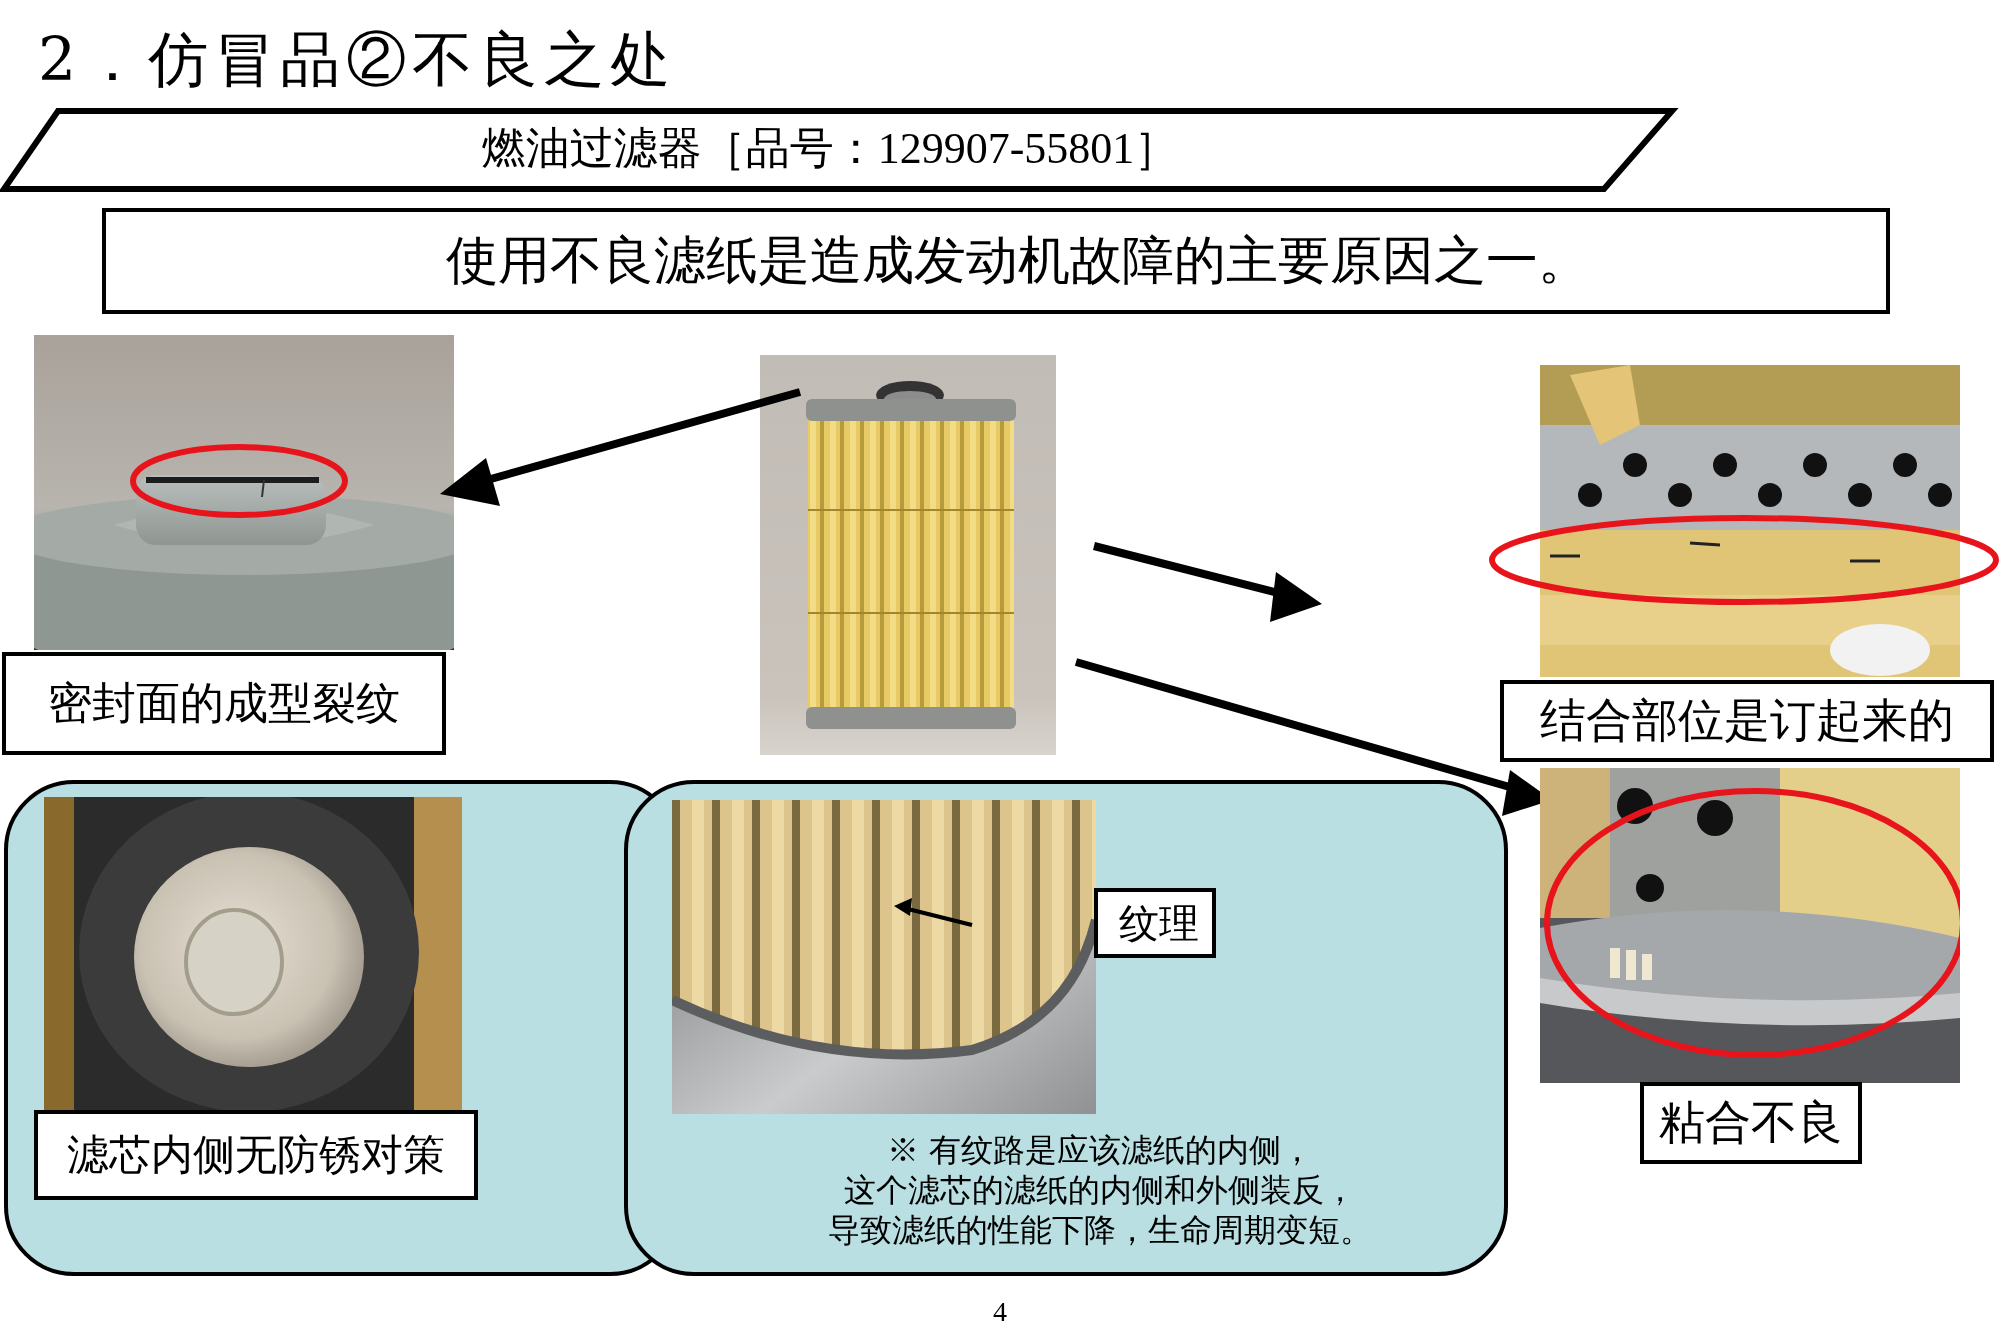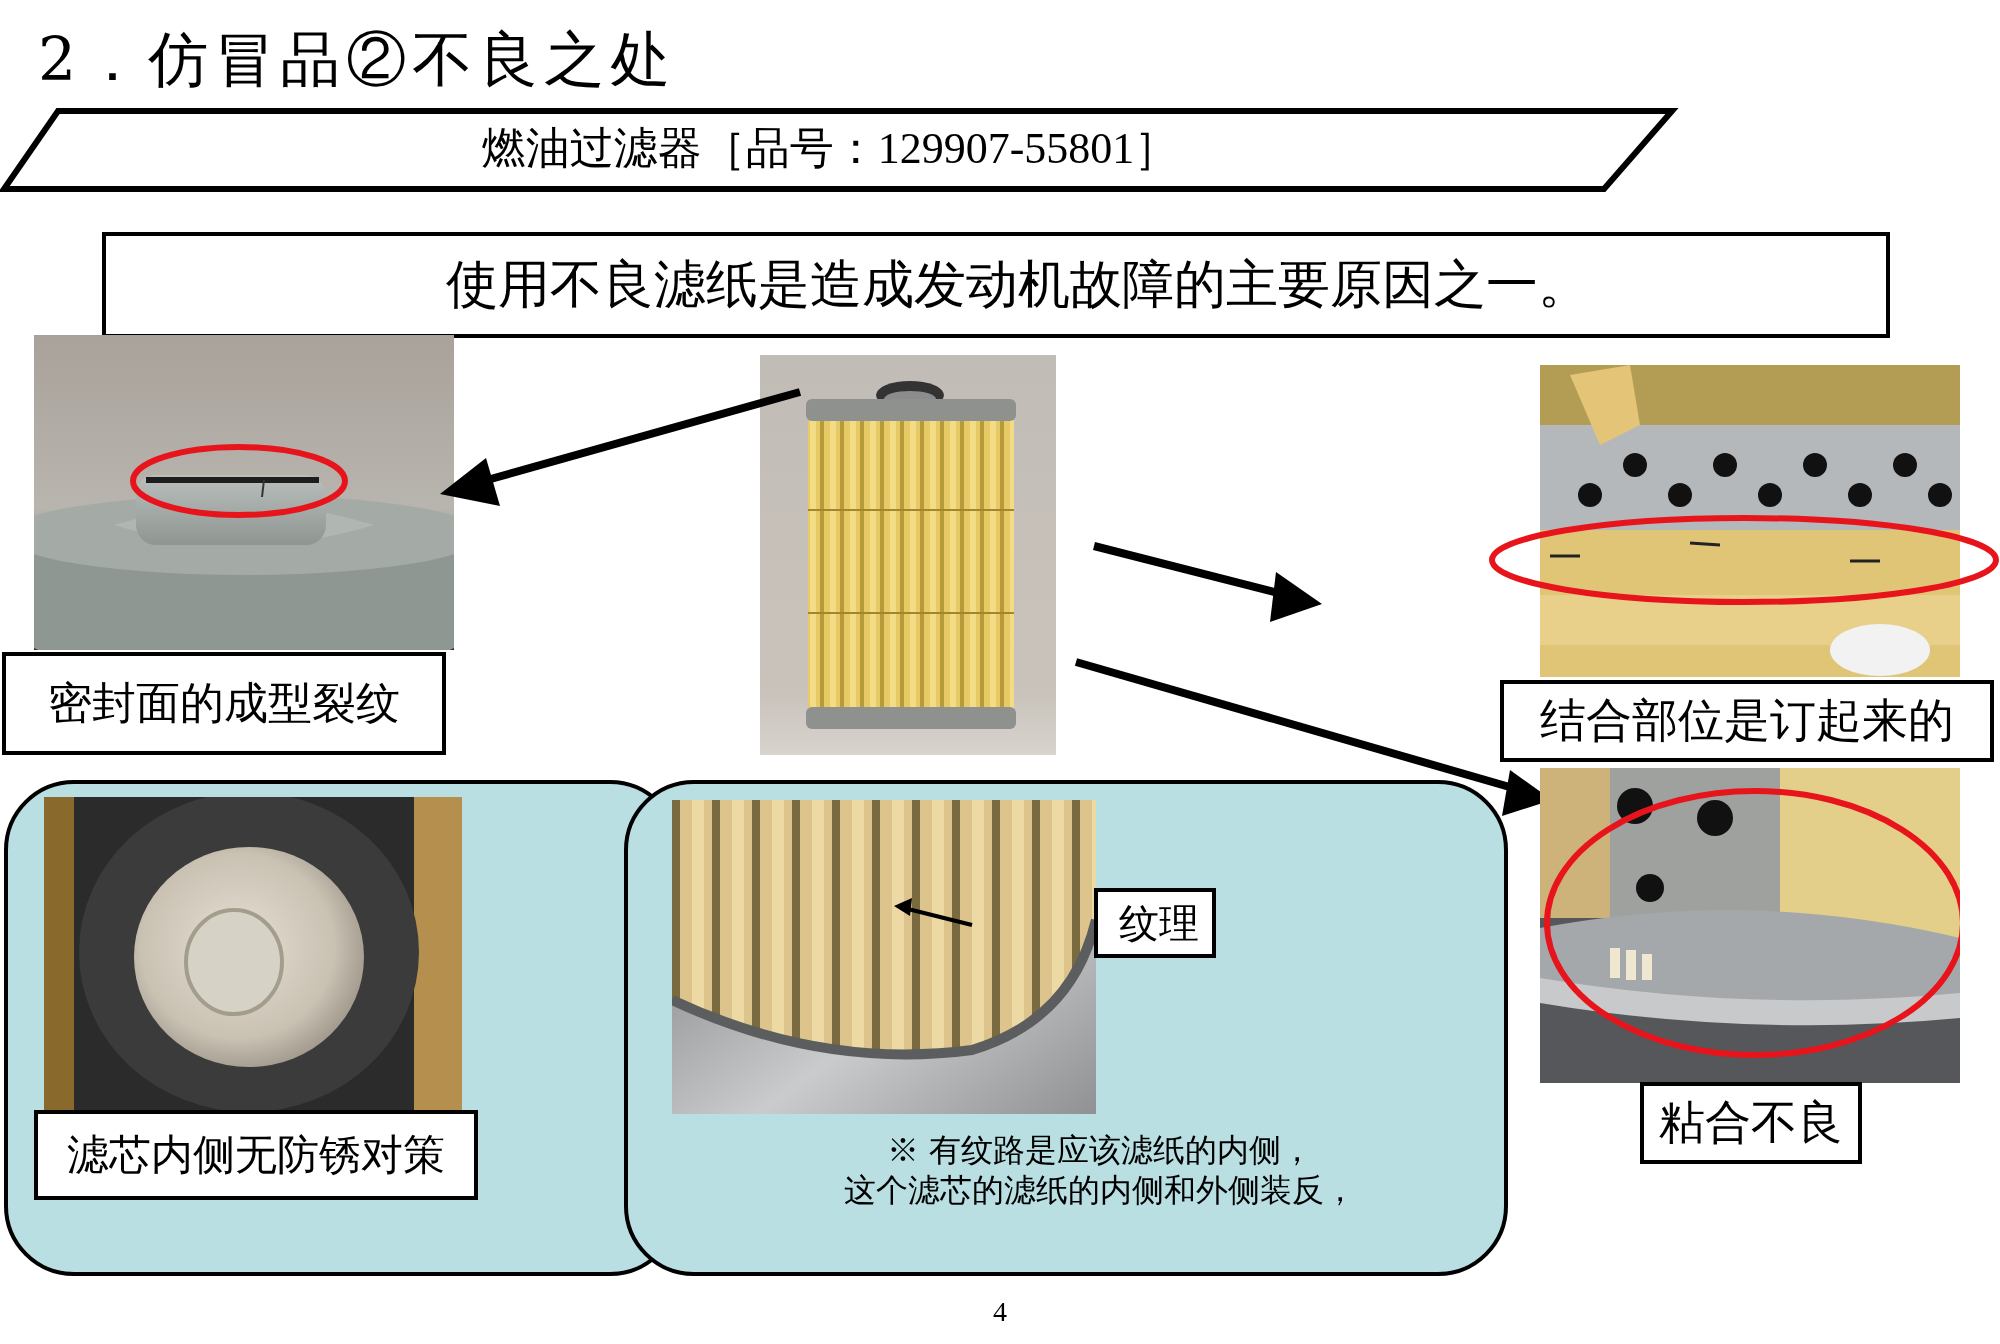--- a/index.html
+++ b/index.html
@@ -3,21 +3,21 @@
 <meta charset="utf-8">
 <style>
   html, body { margin:0; padding:0; background:#ffffff; }
   body { width:2000px; height:1344px; position:relative; overflow:hidden;
          font-family:"DejaVu Serif", "Liberation Serif", serif; color:#000; }
   .abs { position:absolute; }
   .title { left:38px; top:14px; font-size:60px; letter-spacing:6px; line-height:90px; white-space:nowrap; }
   .banner-svg { left:0; top:105px; }
   .banner-text { left:0; top:118px; width:1660px; text-align:center; font-size:44px; line-height:60px; white-space:nowrap; }
   .banner-text .pn { font-family:"Liberation Serif", serif; }
-  .headline { left:102px; top:232px; width:1788px; height:106px; border:4px solid #000; box-sizing:border-box;
+  .headline { left:102px; top:208px; width:1788px; height:106px; border:4px solid #000; box-sizing:border-box;
               display:flex; align-items:center; justify-content:center; font-size:52px; background:#fff;padding-left:44px; }
   .photo { overflow:hidden; }
   .caption-box { background:#fff; border:4px solid #000; box-sizing:border-box; display:flex; align-items:center; justify-content:center; white-space:nowrap; }
   .panel { background:#b9dfe3; border:4px solid #000; box-sizing:border-box; border-radius:70px; }
   .note { left:780px; top:1130px; width:640px; text-align:center; font-size:32px; line-height:40px; }
   .page-no { left:0; width:2000px; top:1296px; text-align:center; font-size:28px; font-family:"Liberation Serif", serif; }
   svg { display:block; }
 </style>
 </head>
 <body>
@@ -203,15 +203,16 @@
     <polygon points="222,106 240,98 238,116" fill="#000"></polygon>
   </svg>
 </div>
 <div class="abs caption-box" style="left:1094px; top:888px; width:122px; height:70px; font-size:40px;padding-left:8px;">
   <span>纹理</span>
 </div>
 
 <div class="abs note">
   <div>※ 有纹路是应该滤纸的内侧，</div>
   <div>这个滤芯的滤纸的内侧和外侧装反，</div>
+  <div>导致滤纸的性能下降，生命周期变短。</div>
 </div>
 
 <div class="abs page-no">4</div>
 
 </body></html>

